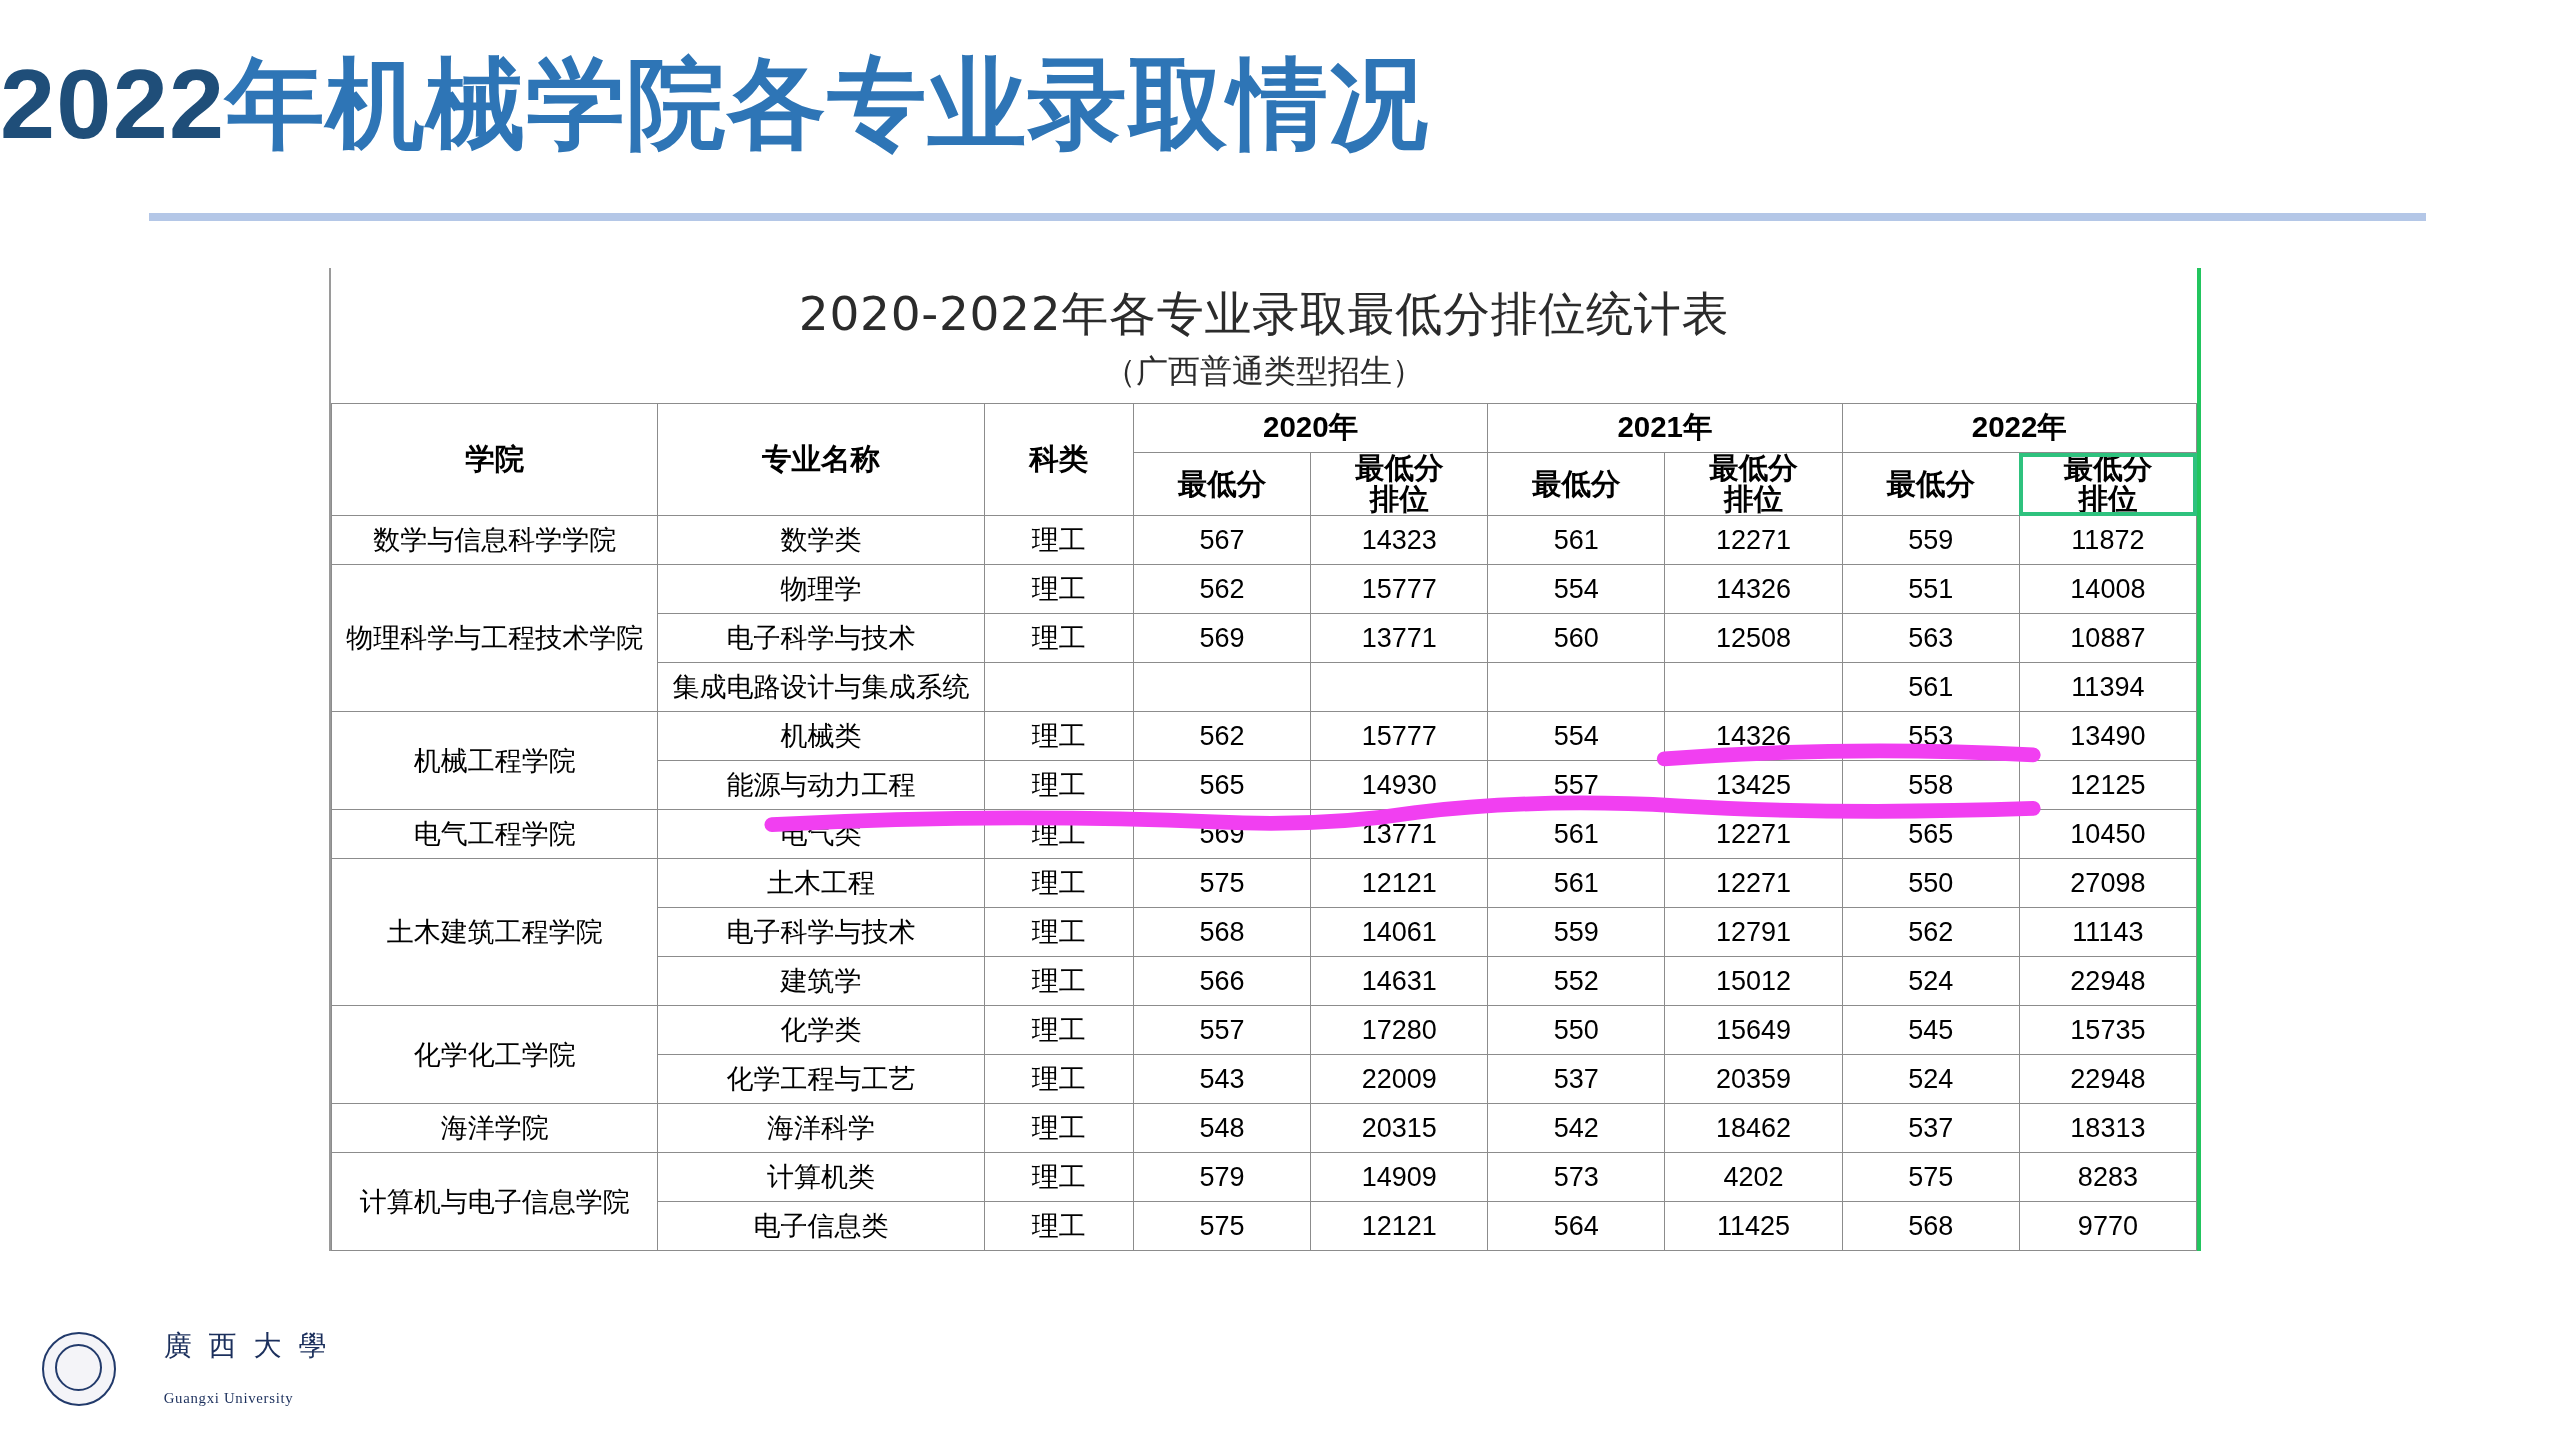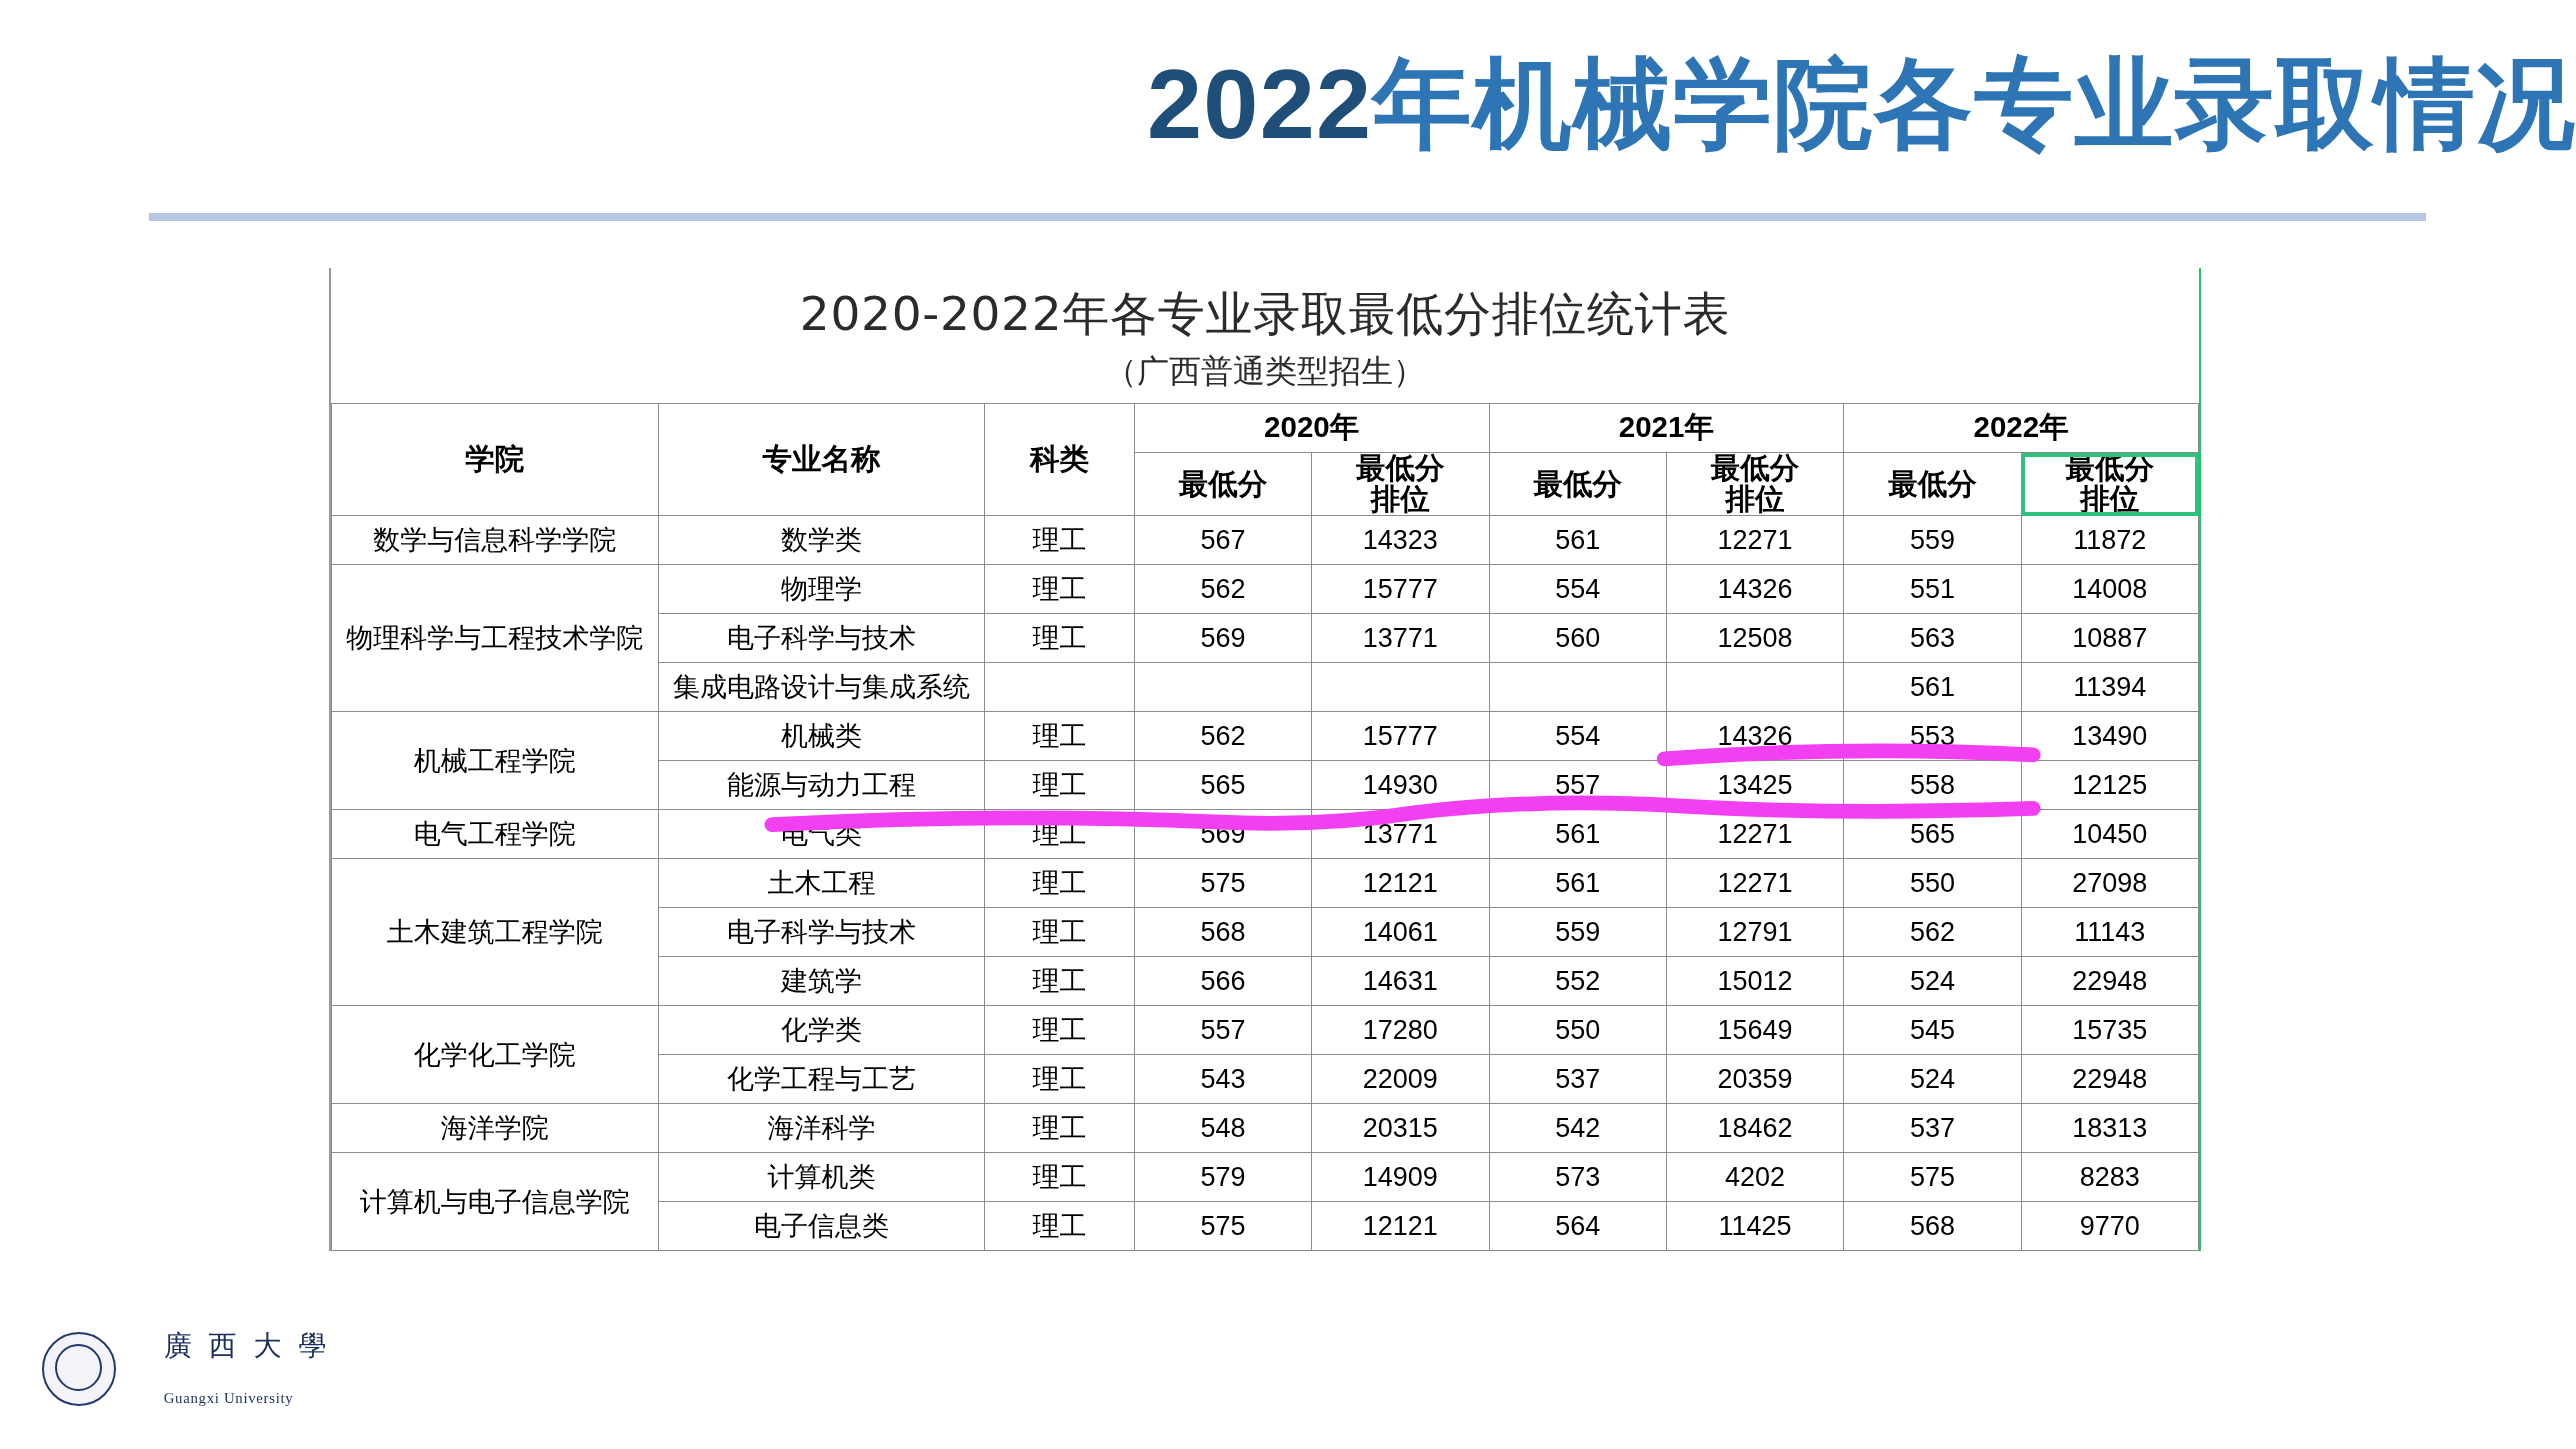--- a/index.html
+++ b/index.html
@@ -14,21 +14,21 @@
     position: relative;
     overflow: hidden;
   }
 
   
   .slide-title {
     position: absolute;
     top: 39px;
     left: 0;
     width: 2576px;
-    text-align: right;
+    text-align: left;
     font-size: 99px;
     font-weight: bold;
     color: #2e75b6;
     letter-spacing: 1.3px;
     white-space: nowrap;
   }
   .slide-title .year {
     color: #1f4e79;
   }
 
@@ -42,21 +42,21 @@
   }
 
   
   .table-block {
     position: absolute;
     top: 268px;
     left: 329px;
     width: 1872px;
     background: #ffffff;
     border-left: 2px solid #9a9a9a;
-    border-right: 2px solid #22c55e;
+    border-right: 4px solid #22c55e;
     box-sizing: border-box;
   }
 
   .tbl-title {
     text-align: center;
     font-family: "DejaVu Sans", sans-serif;
     font-size: 47px;
     color: #2b2b2b;
     padding-top: 14.8px;
     letter-spacing: 0.7px;

